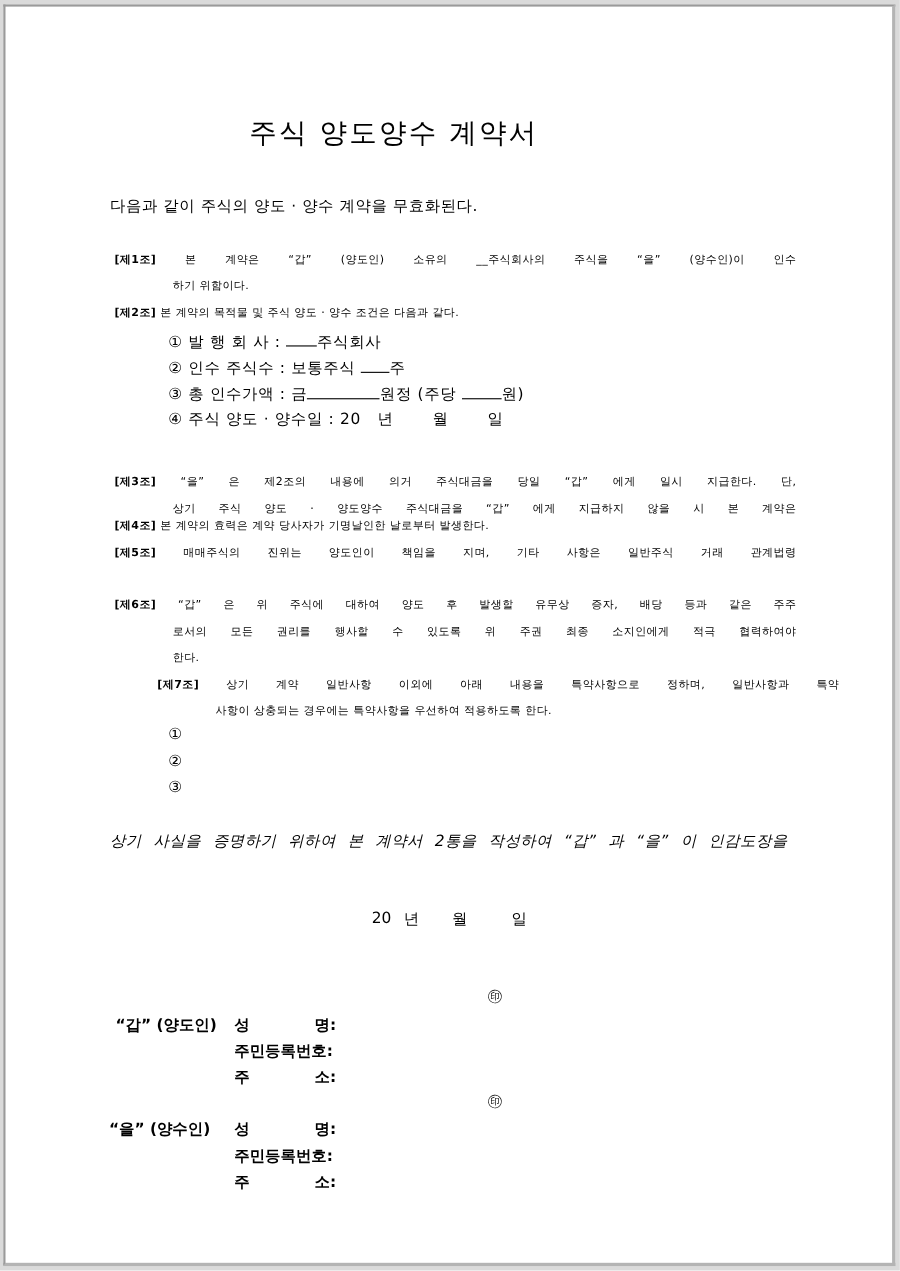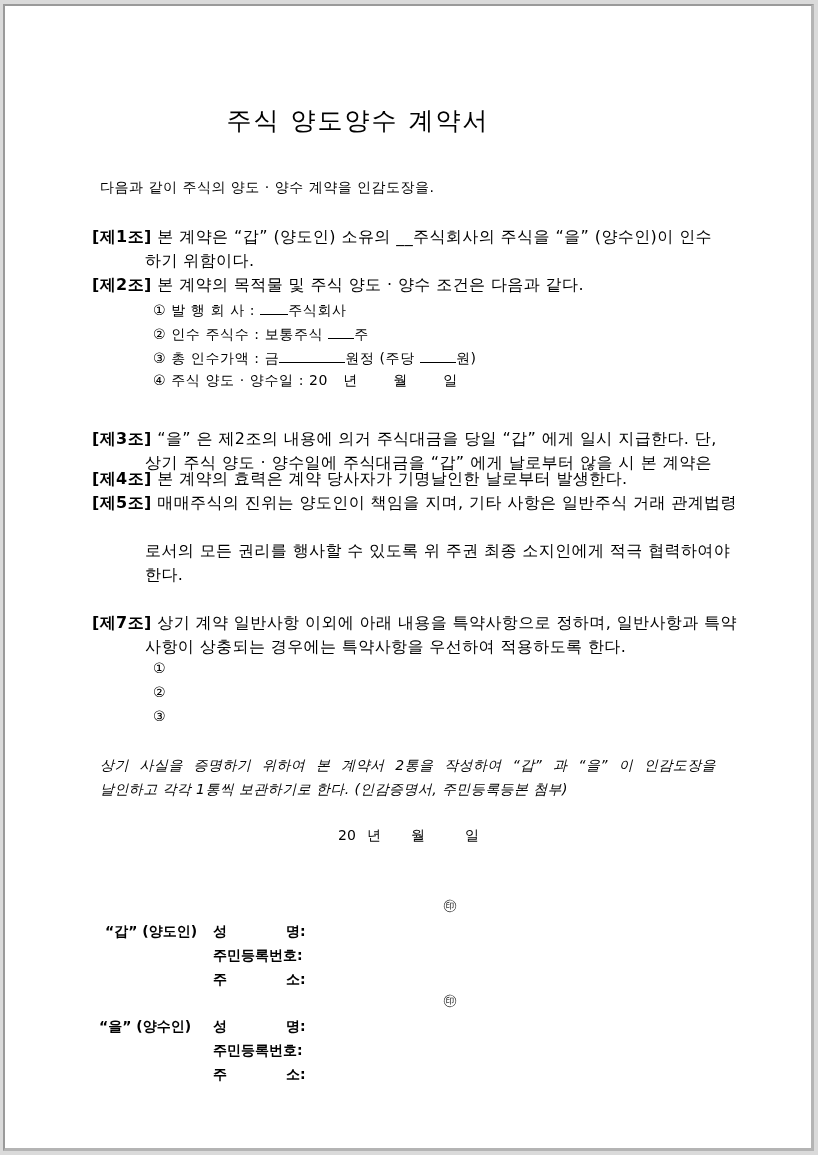--- a/index.html
+++ b/index.html
@@ -8,41 +8,41 @@
     font-family: "DejaVu Sans", "Liberation Sans", sans-serif; color:#000;
   }
   .page {
     position:absolute; left:3px; top:4px; width:806px; height:1142px;
     background:#fff; border-left:2px solid #9a9a9a; border-top:2px solid #9a9a9a;
     border-right:3px solid #b4b4b4; border-bottom:3px solid #b4b4b4;
   }
   .abs { position:absolute; white-space:nowrap; }
   .title { left:0; width:716px; top:104px; text-align:center; font-size:25px; letter-spacing:2px; }
   .intro { left:100px; top:179px; font-size:14px; letter-spacing:0.5px; }
-  .art { position:absolute; left:92px; width:620px; font-size:16px; line-height:24px; letter-spacing:0.4px; }
+  .art { position:absolute; left:104px; width:620px; font-size:10px; line-height:24px; letter-spacing:0.4px; }
   .art .lbl { font-weight:bold; }
   .art .line { display:block; white-space:nowrap; text-align:justify; text-align-last:justify; }
   .art .line.last { text-align-last:left; }
   .art .indent { padding-left:53px; }
   .sub { position:absolute; left:153px; font-size:14px; letter-spacing:0.6px; white-space:nowrap; }
   .blank { display:inline-block; border-bottom:1px solid #000; height:14px; vertical-align:baseline; }
   .closing { position:absolute; left:100px; width:616px; font-size:14px; line-height:24px; letter-spacing:0.4px; }
   .closing .line { display:block; white-space:nowrap; }
   .closing .line.j { text-align:justify; text-align-last:justify; }
   .date { position:absolute; top:827px; font-size:14px; }
   .sig { position:absolute; font-size:14px; font-weight:bold; white-space:nowrap;margin-top:25px; }
   .seal { position:absolute; font-size:14px; font-weight:normal; }
 </style>
 </head>
 <body>
 
 <div class="page"></div>
 
 <div class="abs title">주식 양도양수 계약서</div>
-<div class="abs intro">다음과 같이 주식의 양도 · 양수 계약을 인감도장을.</div>
+<div class="abs intro">다음과 같이 주식의 양도 · 양수 계약을 무효화된다.</div>
 
 <div class="art" style="top:225px;">
   <span class="line"><span class="lbl">[제1조]</span> <span>본 계약은 “갑” (양도인) 소유의 __주식회사의 주식을 “을” (양수인)이 인수</span></span>
   <span class="line last indent">하기 위함이다.</span>
 </div>
 
 <div class="art" style="top:273px;">
   <span class="line last"><span class="lbl">[제2조]</span> <span>본 계약의 목적물 및 주식 양도 · 양수 조건은 다음과 같다.</span></span>
 </div>
 <div class="sub" style="top:300px;">
@@ -66,47 +66,47 @@
   <span>④</span>
   <span>주식 양도 · 양수일 :</span>
   <span>20</span>&nbsp;&nbsp;
   <span>년</span>&nbsp;&nbsp;&nbsp;&nbsp;&nbsp;&nbsp;
   <span>월</span>&nbsp;&nbsp;&nbsp;&nbsp;&nbsp;&nbsp;
   <span>일</span>
 </div>
 
 <div class="art" style="top:395px;margin-top:32px;">
   <span class="line"><span class="lbl">[제3조]</span> <span>“을” 은 제2조의 내용에 의거 주식대금을 당일 “갑” 에게 일시 지급한다. 단,</span></span>
-  <span class="line indent">상기 주식 양도 · 양수일에 주식대금을 “갑” 에게 날로부터 않을 시 본 계약은</span>
+  <span class="line indent">상기 주식 양도 · 양도양수 주식대금을 “갑” 에게 지급하지 않을 시 본 계약은</span>
 </div>
 
 <div class="art" style="top:467px;">
   <span class="line last"><span class="lbl">[제4조]</span> <span>본 계약의 효력은 계약 당사자가 기명날인한 날로부터 발생한다.</span></span>
 </div>
 
 <div class="art" style="top:491px;">
   <span class="line"><span class="lbl">[제5조]</span> <span>매매주식의 진위는 양도인이 책임을 지며, 기타 사항은 일반주식 거래 관계법령</span></span>
 </div>
 
 <div class="art" style="top:539px;">
+  <span class="line"><span class="lbl">[제6조]</span> <span>“갑” 은 위 주식에 대하여 양도 후 발생할 유무상 증자, 배당 등과 같은 주주</span></span>
   <span class="line indent">로서의 모든 권리를 행사할 수 있도록 위 주권 최종 소지인에게 적극 협력하여야</span>
   <span class="line last indent">한다.</span>
 </div>
 
-<div class="art" style="top:611px;">
+<div class="art" style="top:611px;margin-left:39px;">
   <span class="line"><span class="lbl">[제7조]</span> <span>상기 계약 일반사항 이외에 아래 내용을 특약사항으로 정하며, 일반사항과 특약</span></span>
   <span class="line last indent">사항이 상충되는 경우에는 특약사항을 우선하여 적용하도록 한다.</span>
 </div>
 <div class="sub" style="top:660px;">①</div>
 <div class="sub" style="top:684px;">②</div>
 <div class="sub" style="top:708px;">③</div>
 
 <div class="closing" style="top:753px;font-style:italic;">
   <span class="line j">상기 사실을 증명하기 위하여 본 계약서 2통을 작성하여 “갑” 과 “을” 이 인감도장을</span>
-  <span class="line">날인하고 각각 1통씩 보관하기로 한다. (인감증명서, 주민등록등본 첨부)</span>
 </div>
 
 <span class="date" style="left:338px;">20</span>
 <span class="date" style="left:367px;">년</span>
 <span class="date" style="left:411px;">월</span>
 <span class="date" style="left:465px;">일</span>
 
 <div class="sig" style="left:105px; top:898px;">“갑” (양도인)</div>
 <div class="sig" style="left:213px; top:898px;">성</div>
 <div class="sig" style="left:286px; top:898px;">명:</div>

